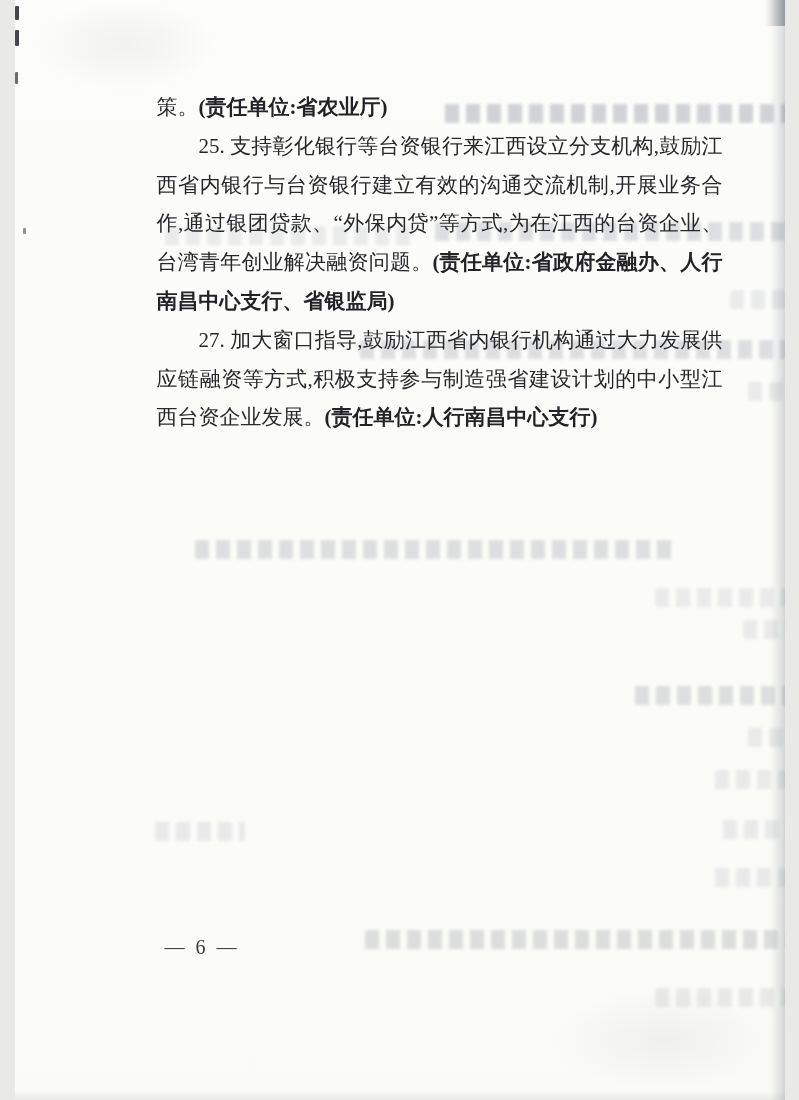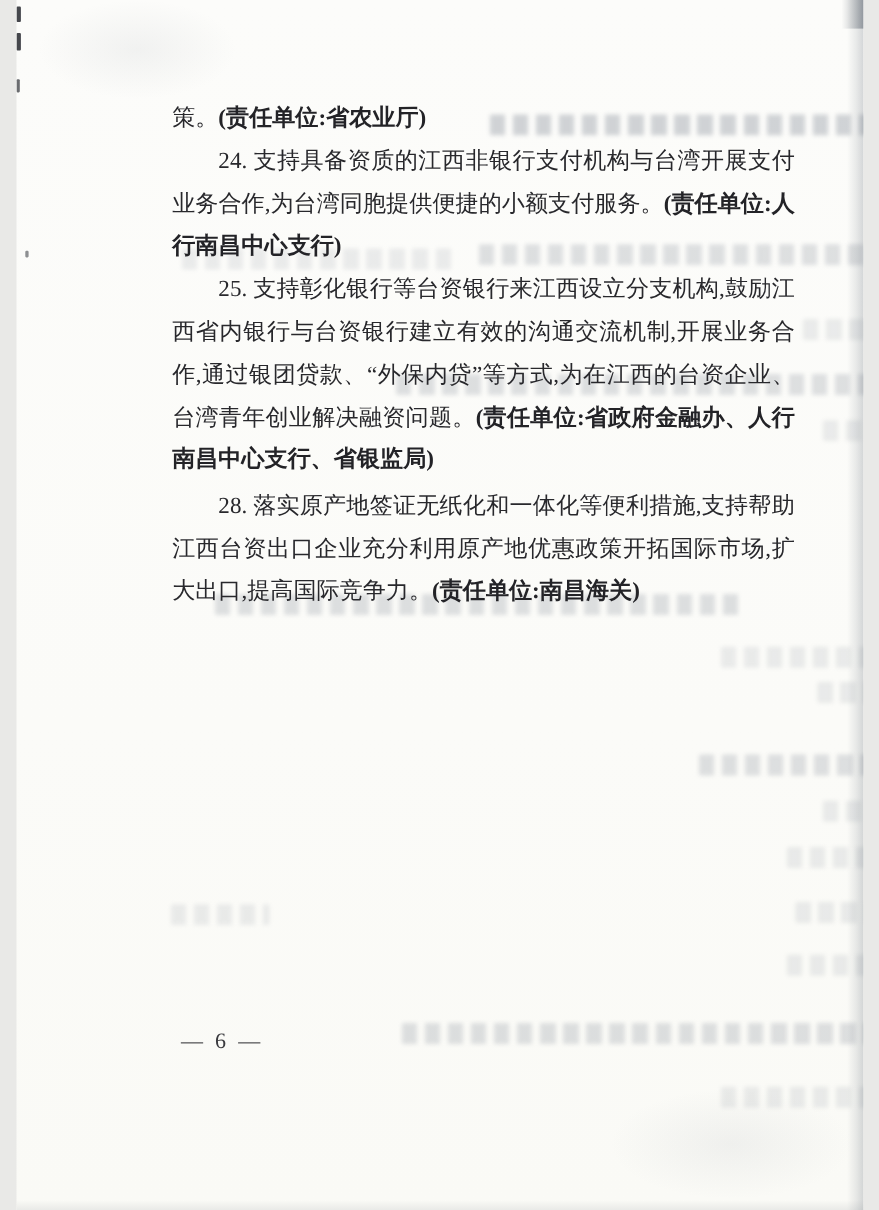--- a/index.html
+++ b/index.html
@@ -87,27 +87,26 @@
   <div class="ghost g-med" style="left:350px; top:930px; width:430px;"></div>
   <div class="ghost g-faint" style="left:640px; top:988px; width:140px;"></div>
 
   <div class="stain" style="left:20px;  top:0px;   width:180px; height:90px;"></div>
   <div class="stain" style="left:540px; top:990px; width:220px; height:100px;"></div>
 
   <div class="doc-body">
     <p class="para"><span>策。</span><span class="unit">(责任单位:省农业厅)</span></p>
 
 
-    <p class="para indent"><span>24. 支持具备资质的江西非银行支付机构与台湾开展支付业务合作,为台湾同胞提供便捷的小额支付服务。</span><span class="unit">(责任单位:人行南昌中心支行)</span></p>
 
     <p class="para indent"><span>25. 支持彰化银行等台资银行来江西设立分支机构,鼓励江西省内银行与台资银行建立有效的沟通交流机制,开展业务合作,通过银团贷款、“外保内贷”等方式,为在江西的台资企业、台湾青年创业解决融资问题。</span><span class="unit">(责任单位:省政府金融办、人行南昌中心支行、省银监局)</span></p>
 
 
+    <p class="para indent"><span>27. 加大窗口指导,鼓励江西省内银行机构通过大力发展供应链融资等方式,积极支持参与制造强省建设计划的中小型江西台资企业发展。</span><span class="unit">(责任单位:人行南昌中心支行)</span></p>
 
-    <p class="para indent sp-xs"><span>28. 落实原产地签证无纸化和一体化等便利措施,支持帮助江西台资出口企业充分利用原产地优惠政策开拓国际市场,扩大出口,提高国际竞争力。</span><span class="unit">(责任单位:南昌海关)</span></p>
   </div>
 
   <div class="page-number">— 6 —</div>
 
   <div class="edge-right"></div>
   <div class="edge-right-top"></div>
   <div class="edge-bottom"></div>
   <div class="speck speck1"></div>
   <div class="speck speck2"></div>
   <div class="speck speck3"></div>

